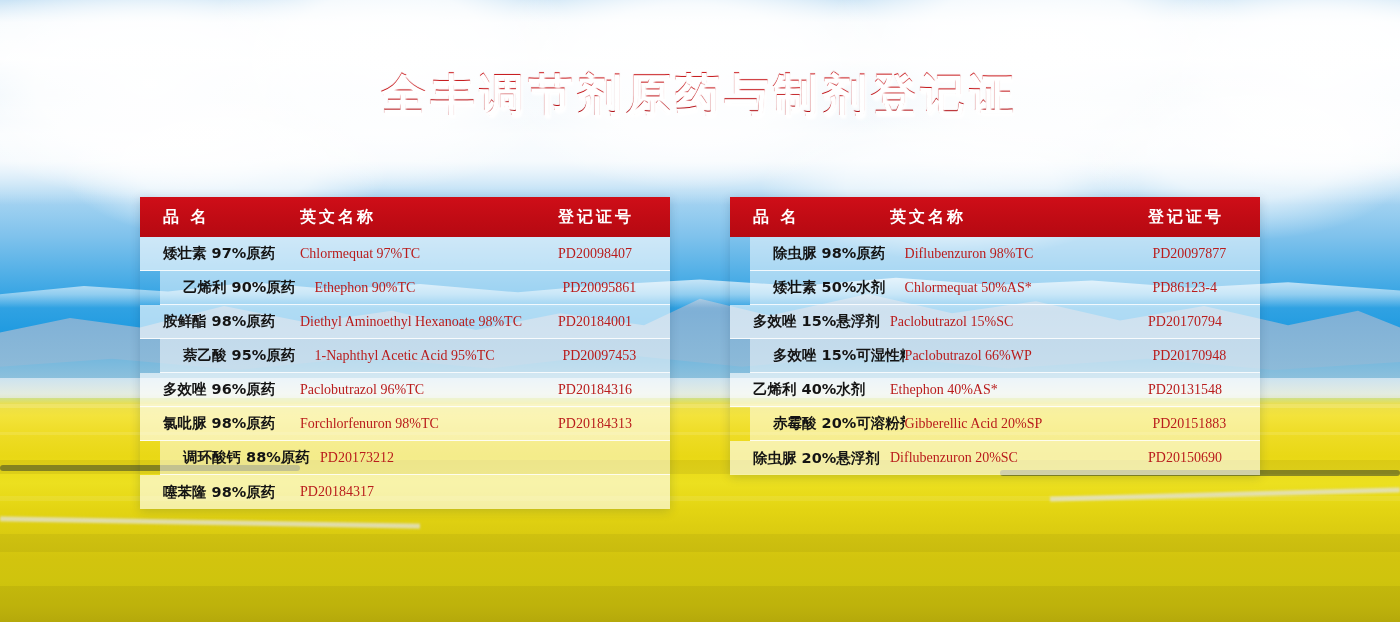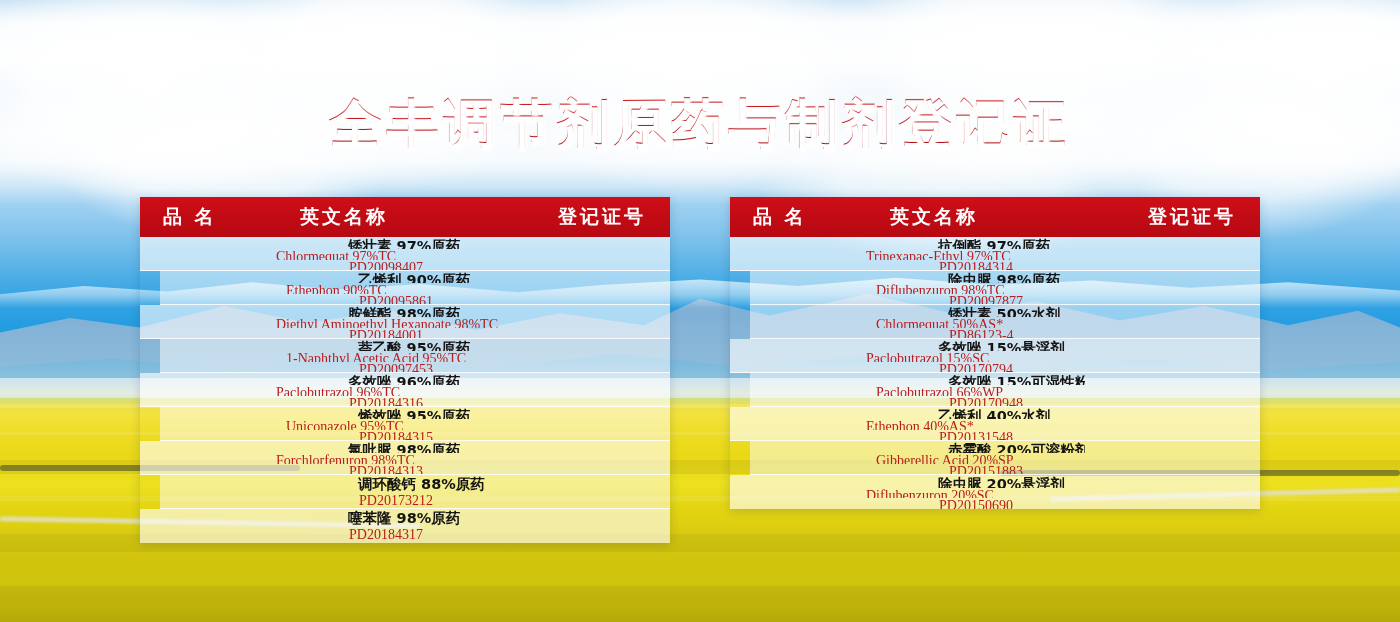--- a/index.html
+++ b/index.html
@@ -97,71 +97,69 @@
     background: rgba(225,225,220,0.75);
     filter: blur(0.8px);
   }
 
   
   .title {
     position: absolute;
     left: 0; top: 72px;
     width: 1400px;
     text-align: center;
-    font-size: 52px;
+    font-size: 44px;
     font-weight: 700;
     letter-spacing: 5px;
     line-height: 1;
     color: #d9121a;
     font-family: "DejaVu Sans", "Liberation Sans", sans-serif;
     text-shadow:
       0 1px 0 #ffffff,
       1px 2px 2px rgba(255,255,255,0.9),
       0 0 1px rgba(160,0,0,0.5);
     background: linear-gradient(180deg, #e8272d 0%, #e02026 38%, #c5101a 75%, #b00d16 100%);
     -webkit-background-clip: text;
     background-clip: text;
     -webkit-text-fill-color: transparent;
     filter: drop-shadow(1px 2px 1px rgba(255,255,255,0.85));
-    margin-top: 25px;
   }
 
   
   .table {
     position: absolute;
     top: 197px;
     width: 530px;
     box-shadow: 0 2px 10px rgba(0,40,80,0.18);
   }
   #table-left  { left: 140px; }
   #table-right { left: 730px; }
 
   .thead {
     display: flex;
     align-items: center;
     height: 40px;
     background: linear-gradient(180deg, #cf0e18 0%, #c00b14 55%, #b60912 100%);
   }
   .thead .cell {
     color: #ffffff;
-    font-size: 19px;
+    font-size: 16px;
     font-weight: 700;
     letter-spacing: 3px;
     font-family: "DejaVu Sans", "Liberation Sans", sans-serif;
   }
 
   .tbody { position: relative; }
 
   .trow {
     display: flex;
     align-items: center;
     height: 34px;
     background: rgba(255,255,255,0.62);
     border-bottom: 1px solid rgba(255,255,255,0.85);
-    flex-direction: column;
   }
   .trow:last-child { border-bottom: none; }
   .trow.alt { background: rgba(255,255,255,0.50); margin-left: 20px; }
 
   .cell { overflow: hidden; white-space: nowrap; }
   .c1 { width: 160px; padding-left: 23px; }
   .c2 { width: 258px; }
   .c3 { width: 112px; }
 
   .tbody .c1 {
@@ -245,25 +243,20 @@
       <div class="trow alt">
         <div class="cell c1">萘乙酸 95%原药</div>
         <div class="cell c2">1-Naphthyl Acetic Acid 95%TC</div>
         <div class="cell c3">PD20097453</div>
       </div>
       <div class="trow">
         <div class="cell c1">多效唑 96%原药</div>
         <div class="cell c2">Paclobutrazol 96%TC</div>
         <div class="cell c3">PD20184316</div>
       </div>
-      <div class="trow alt">
-        <div class="cell c1">烯效唑 95%原药</div>
-        <div class="cell c2">Uniconazole 95%TC</div>
-        <div class="cell c3">PD20184315</div>
-      </div>
       <div class="trow">
         <div class="cell c1">氯吡脲 98%原药</div>
         <div class="cell c2">Forchlorfenuron 98%TC</div>
         <div class="cell c3">PD20184313</div>
       </div>
       <div class="trow alt">
         <div class="cell c1">调环酸钙 88%原药</div>
         <div class="cell c3">PD20173212</div>
       </div>
       <div class="trow">
@@ -273,25 +266,20 @@
     </div>
   </div>
 
   <div class="table" id="table-right">
     <div class="thead">
       <div class="cell c1">品 名</div>
       <div class="cell c2">英文名称</div>
       <div class="cell c3">登记证号</div>
     </div>
     <div class="tbody">
-      <div class="trow">
-        <div class="cell c1">抗倒酯 97%原药</div>
-        <div class="cell c2">Trinexapac-Ethyl 97%TC</div>
-        <div class="cell c3">PD20184314</div>
-      </div>
       <div class="trow alt">
         <div class="cell c1">除虫脲 98%原药</div>
         <div class="cell c2">Diflubenzuron 98%TC</div>
         <div class="cell c3">PD20097877</div>
       </div>
       <div class="trow alt">
         <div class="cell c1">矮壮素 50%水剂</div>
         <div class="cell c2">Chlormequat 50%AS*</div>
         <div class="cell c3">PD86123-4</div>
       </div>

